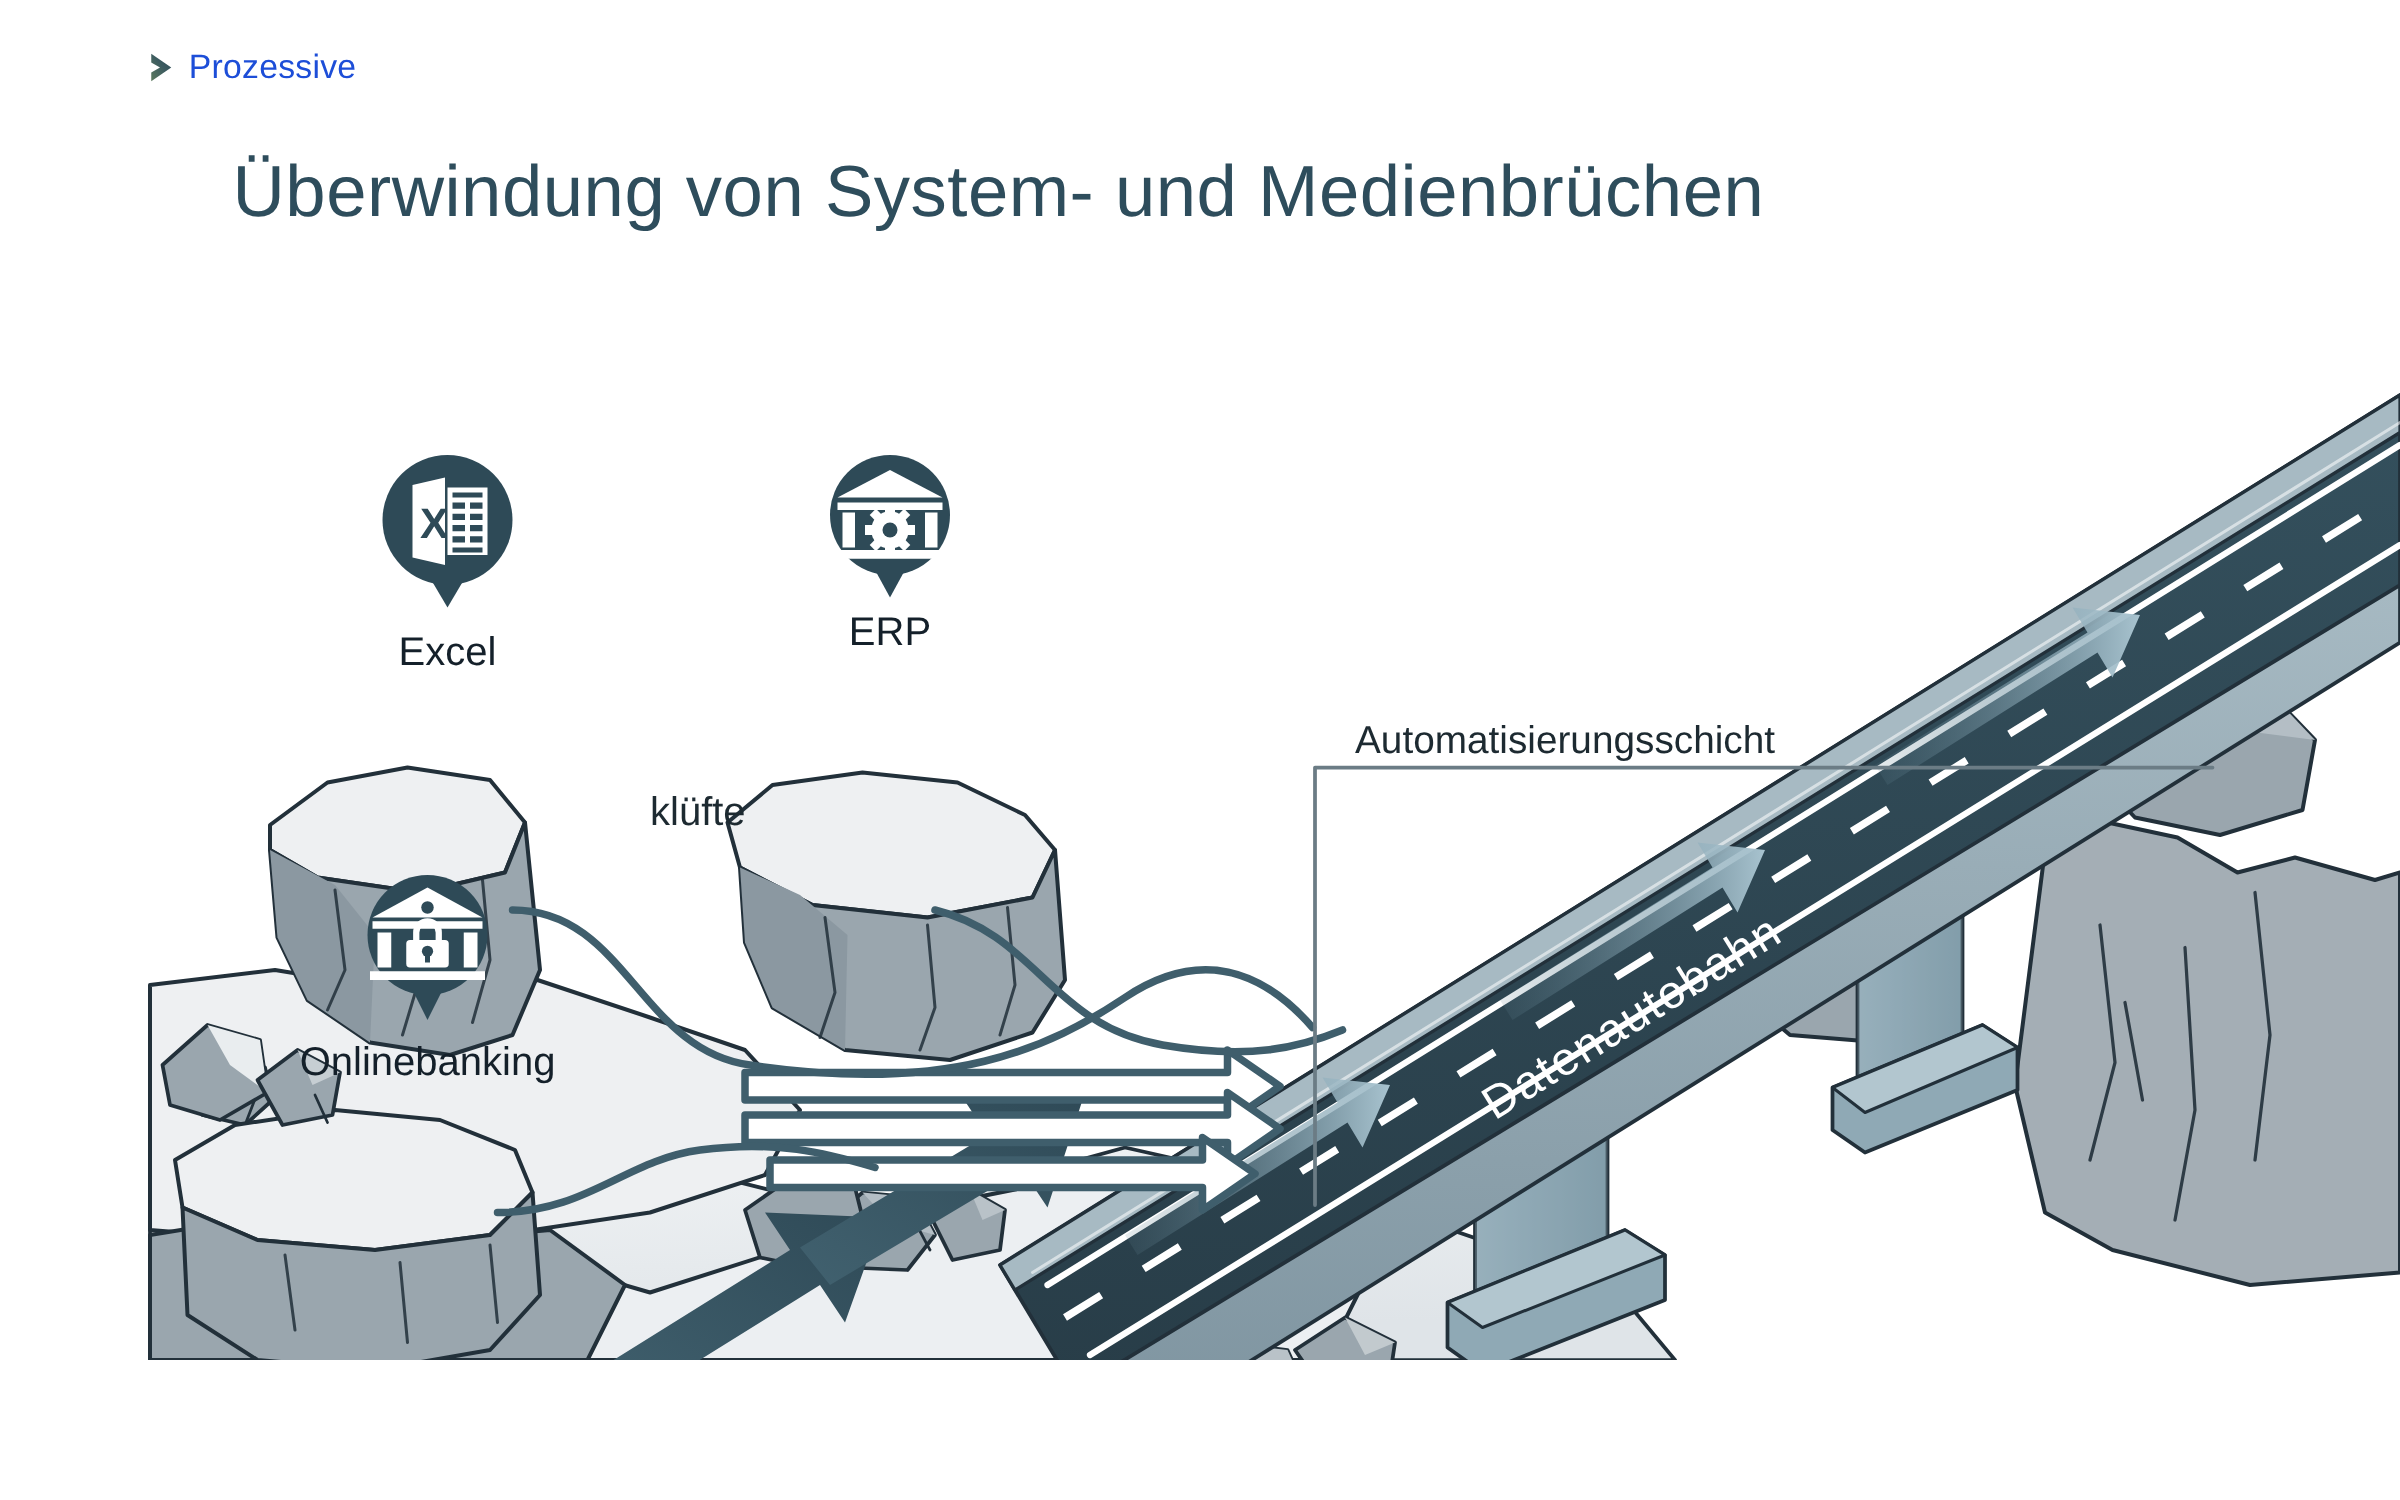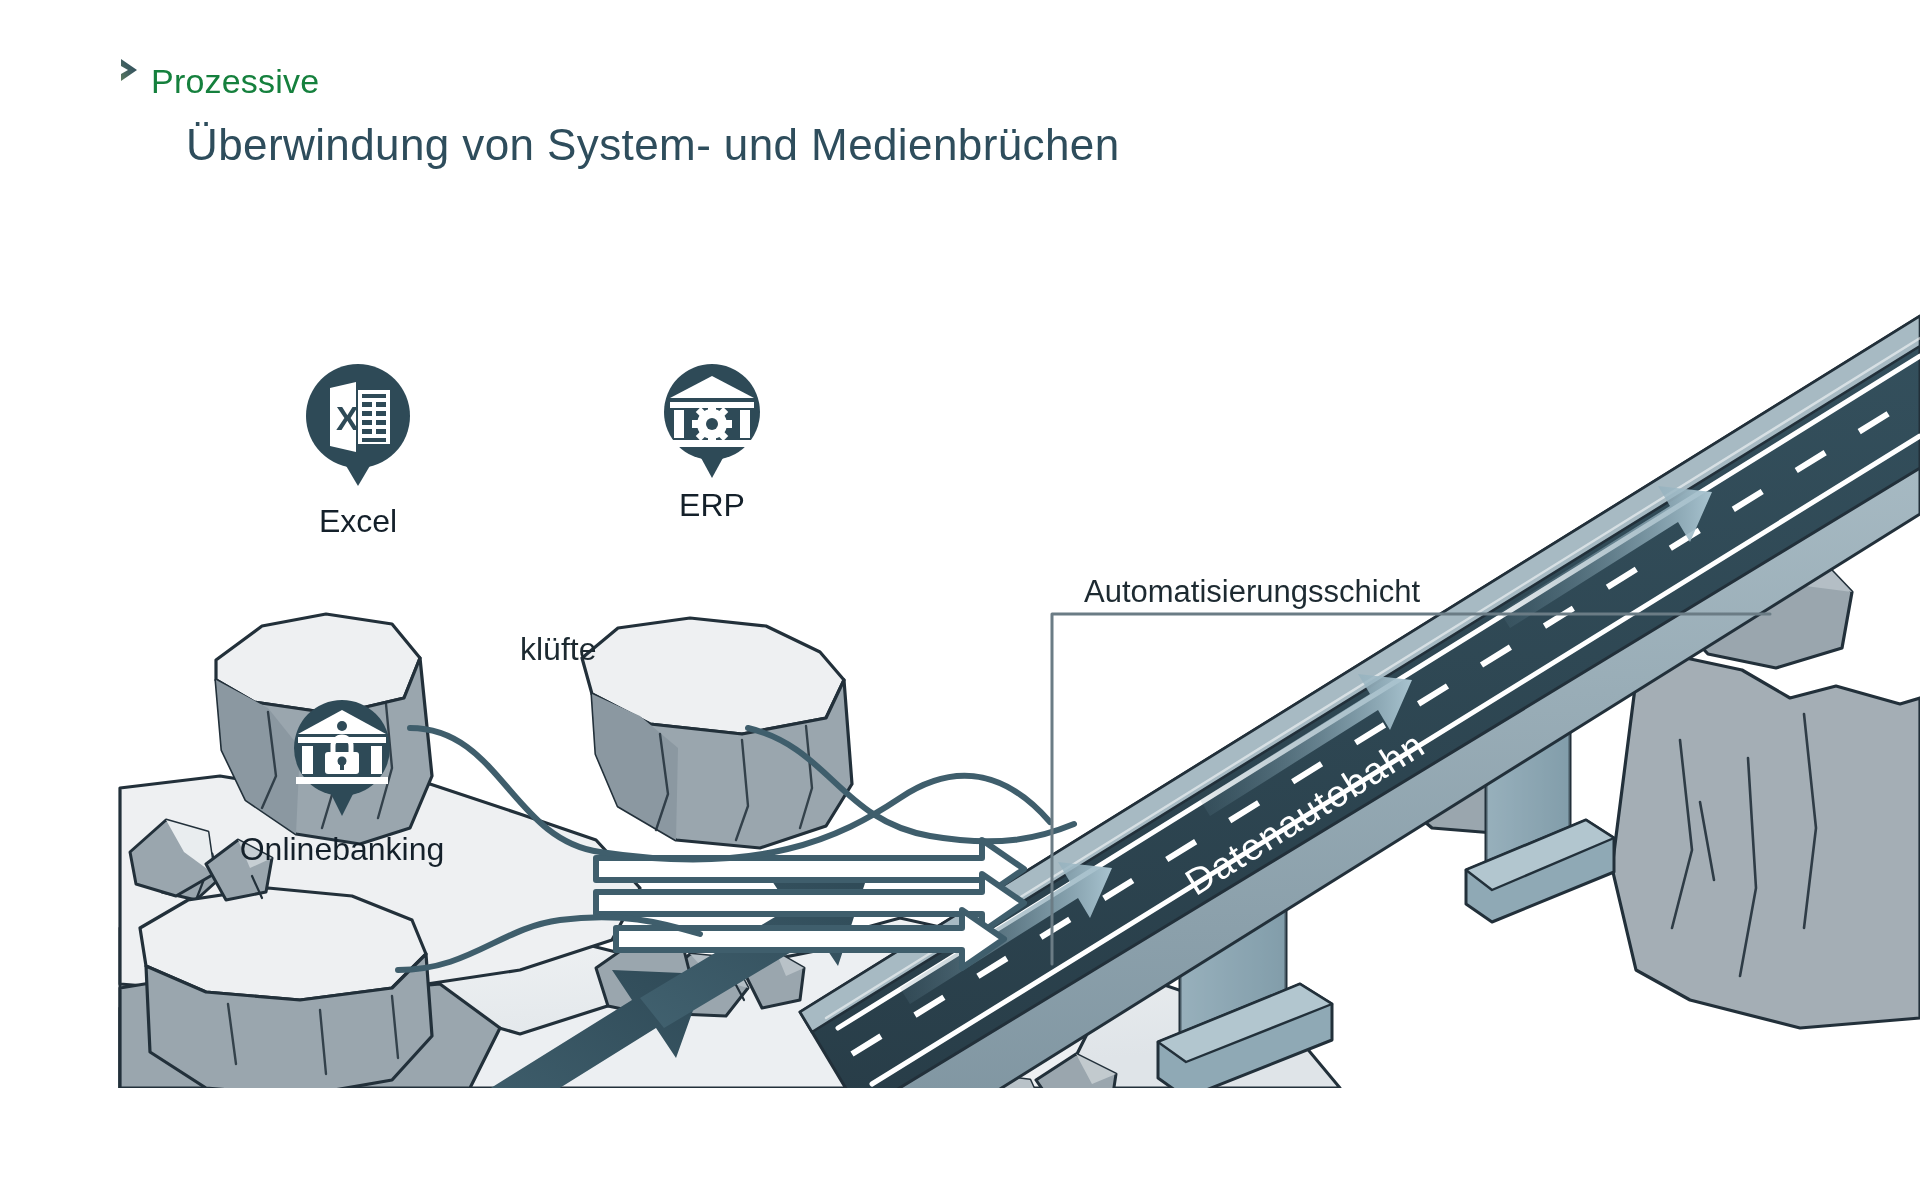--- a/index.html
+++ b/index.html
@@ -10,27 +10,27 @@
     overflow:hidden;
     position:relative;
   }
   
   .brand{
     position:absolute;left:118px;top:38px;
     display:flex;align-items:center;gap:7px;
   }
   .brand-mark{width:26px;height:30px;display:block;}
   .brand-name{
-    font-size:34px;letter-spacing:.2px;
-    color:#15803d;font-weight:400;margin-top:24px;
+    font-size:27px;letter-spacing:.2px;
+    color:#1d4ed8;font-weight:400;
   }
   
   .page-title{
     position:absolute;left:186px;top:120px;
-    font-size:44px;font-weight:300;letter-spacing:.4px;
+    font-size:58px;font-weight:300;letter-spacing:.4px;
     color:#2e4d5c;white-space:nowrap;
   }
   
   .illo-wrap{
     position:absolute;left:0;top:228px;
     width:1920px;height:860px;
     overflow:hidden;
   }
   .illo{display:block;}
 </style>

